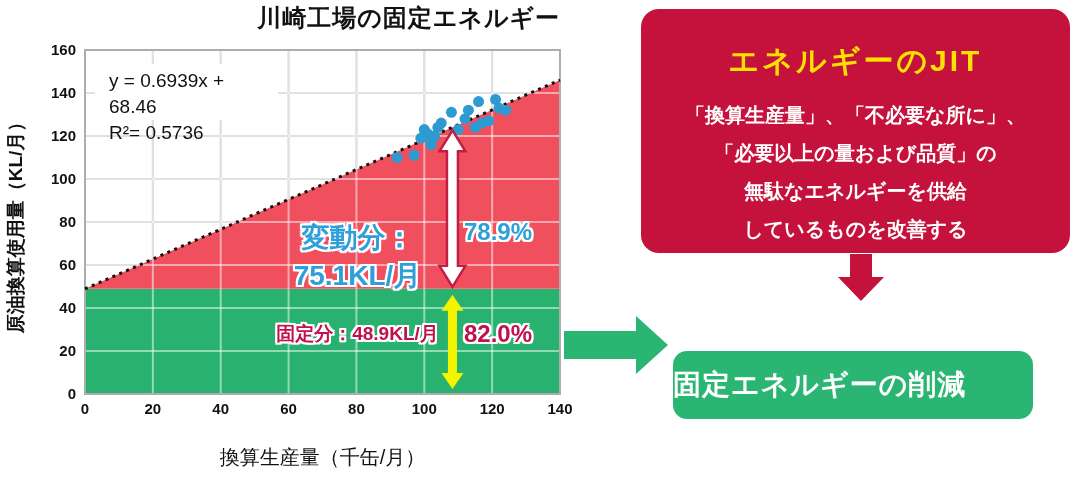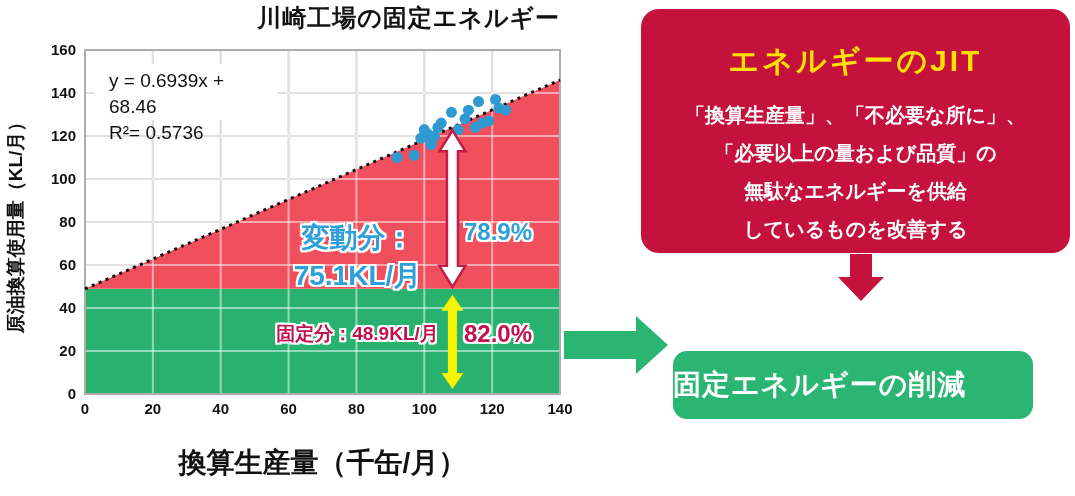--- a/index.html
+++ b/index.html
@@ -16,21 +16,21 @@
   .eq-box{
     position:absolute;left:95px;top:64px;width:183px;height:56px;background:#fff;
     padding:4px 10px 0 14px;line-height:26px;font-size:19px;color:#111;
   }
   .ylabel{
     position:absolute;left:-184px;top:210px;width:400px;height:26px;text-align:center;
     transform:rotate(-90deg);font-size:19px;font-weight:bold;
   }
   .xlabel{
     position:absolute;left:85px;top:444px;width:475px;text-align:center;
-    font-size:28px;font-weight:bold;
+    font-size:20px;font-weight:normal;
   }
   .outline-white{
     text-shadow:-2px -2px 0 #fff,2px -2px 0 #fff,-2px 2px 0 #fff,2px 2px 0 #fff,
                 -2px 0 0 #fff,2px 0 0 #fff,0 -2px 0 #fff,0 2px 0 #fff;
   }
   .anno{position:absolute;font-weight:bold;text-align:center;}
   .anno.var-label{left:260px;top:219px;width:195px;font-size:28px;color:#2E9FD8;}
   .anno.var-pct{left:452px;top:218px;width:92px;font-size:24px;color:#2E9FD8;}
   .anno.fix-label{left:260px;top:321px;width:195px;font-size:19px;color:#C2104C;}
   .anno.fix-pct{left:452px;top:320px;width:92px;font-size:24px;color:#C2104C;}

